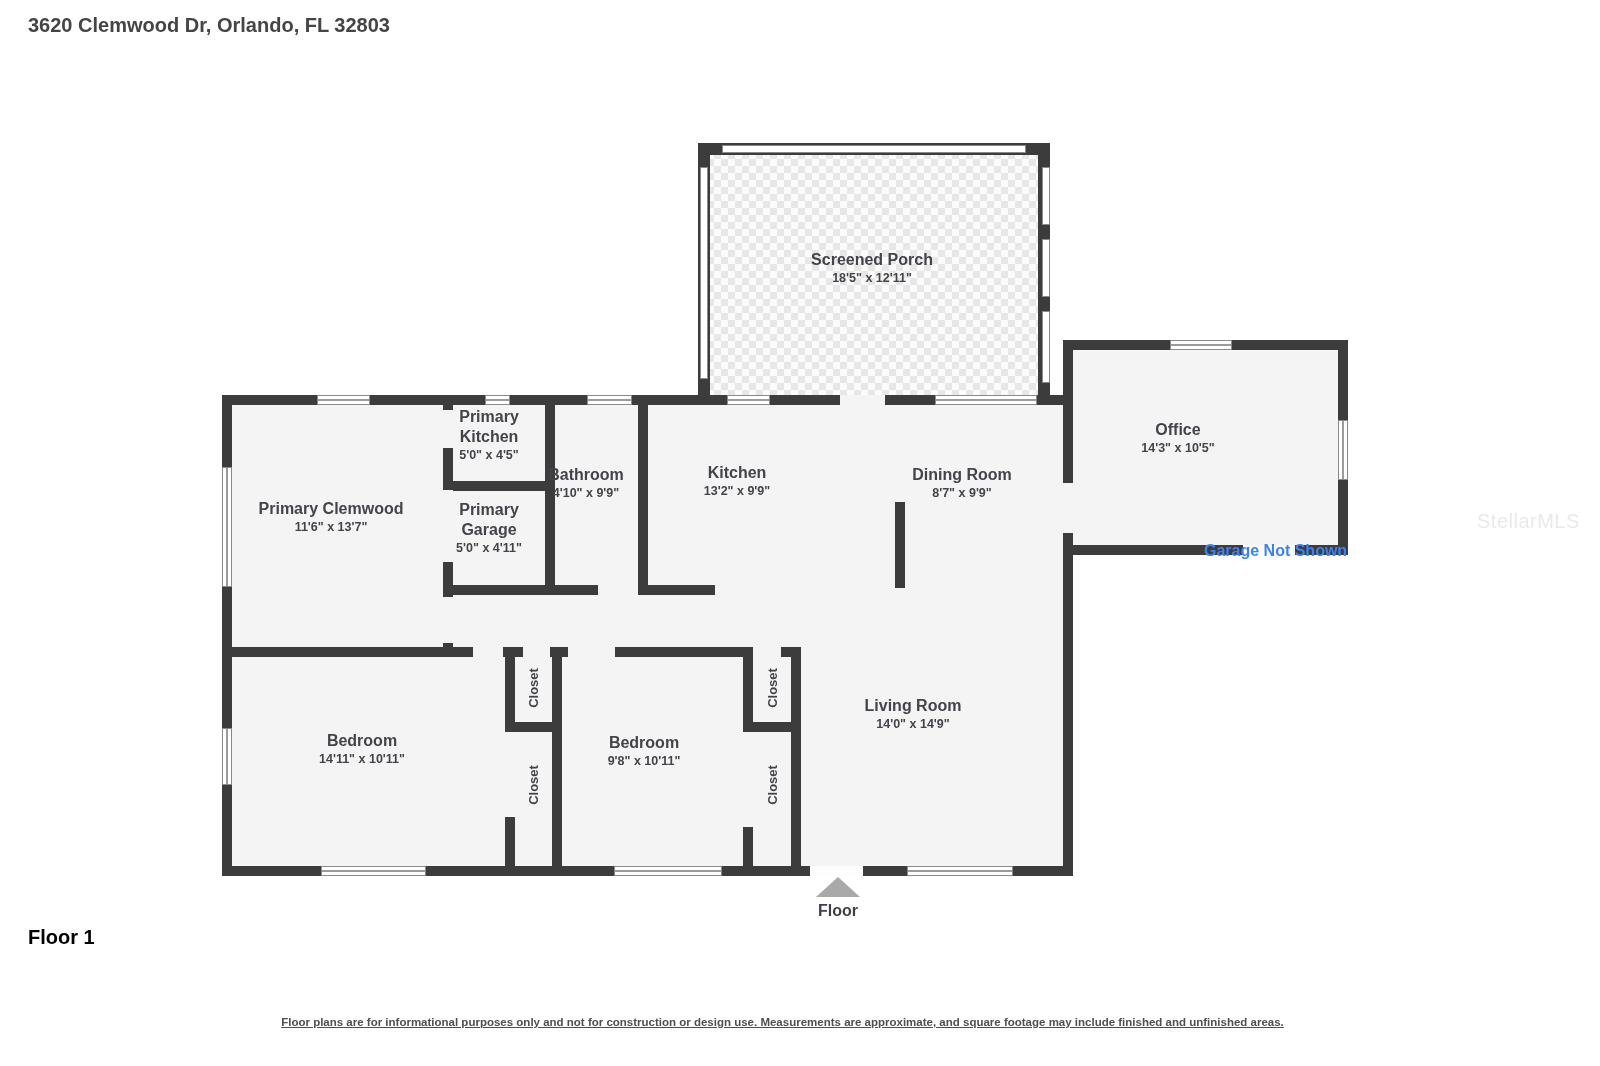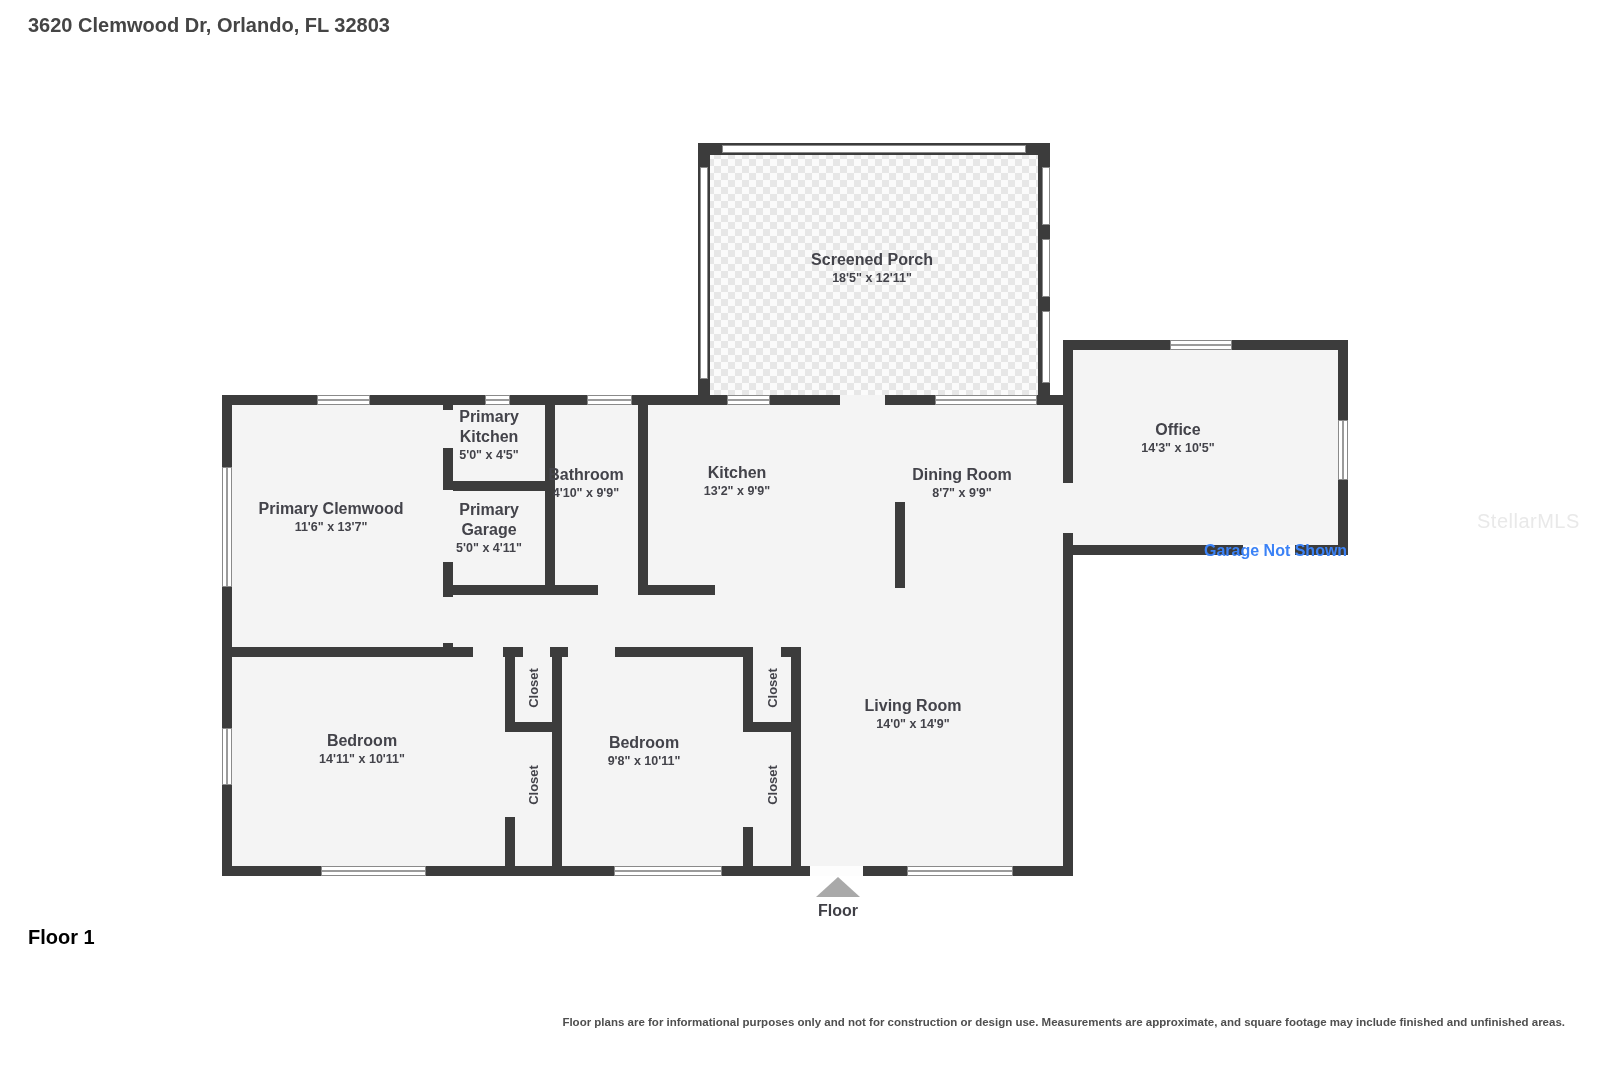--- a/index.html
+++ b/index.html
@@ -1,21 +1,21 @@
 <!DOCTYPE html>
 <html><head>
 <meta charset="utf-8">
 <style>
   html,body{margin:0;padding:0;background:#ffffff;}
   .page{position:relative;width:1600px;height:1066px;background:#ffffff;overflow:hidden;
         font-family:"Liberation Sans","DejaVu Sans",sans-serif;}
   .title{position:absolute;left:28px;top:14px;font-size:20px;font-weight:bold;color:#454545;}
   .floor-label{position:absolute;left:28px;top:926px;font-size:20px;font-weight:bold;color:#000000;}
-  .disclaimer{position:absolute;left:0;top:1016px;width:1565px;text-align:right;
-              font-size:11.5px;font-weight:bold;color:#4f4f4f;}
+  .disclaimer{position:absolute;left:0;top:1016px;width:1565px;text-align:center;
+              font-size:11.5px;font-weight:bold;color:#4f4f4f;text-decoration:underline;}
   .watermark{position:absolute;left:1477px;top:510px;font-size:20px;color:#e9e9e9;letter-spacing:.5px;}
   .fill{position:absolute;background:#f4f4f4;}
   .porch-fill{position:absolute;background:repeating-conic-gradient(#e7e7e7 0% 25%, #fbfbfb 0% 50%);
               background-size:14px 14px;}
   .wall{position:absolute;background:#3c3c3c;}
   .win-h{position:absolute;box-sizing:border-box;border:1px solid #8a8a8a;
          background:linear-gradient(#ffffff 0 42%, #9b9b9b 42% 58%, #ffffff 58% 100%);}
   .win-v{position:absolute;box-sizing:border-box;border:1px solid #8a8a8a;
          background:linear-gradient(90deg,#ffffff 0 42%, #9b9b9b 42% 58%, #ffffff 58% 100%);}
   .gap{position:absolute;background:#f4f4f4;}

